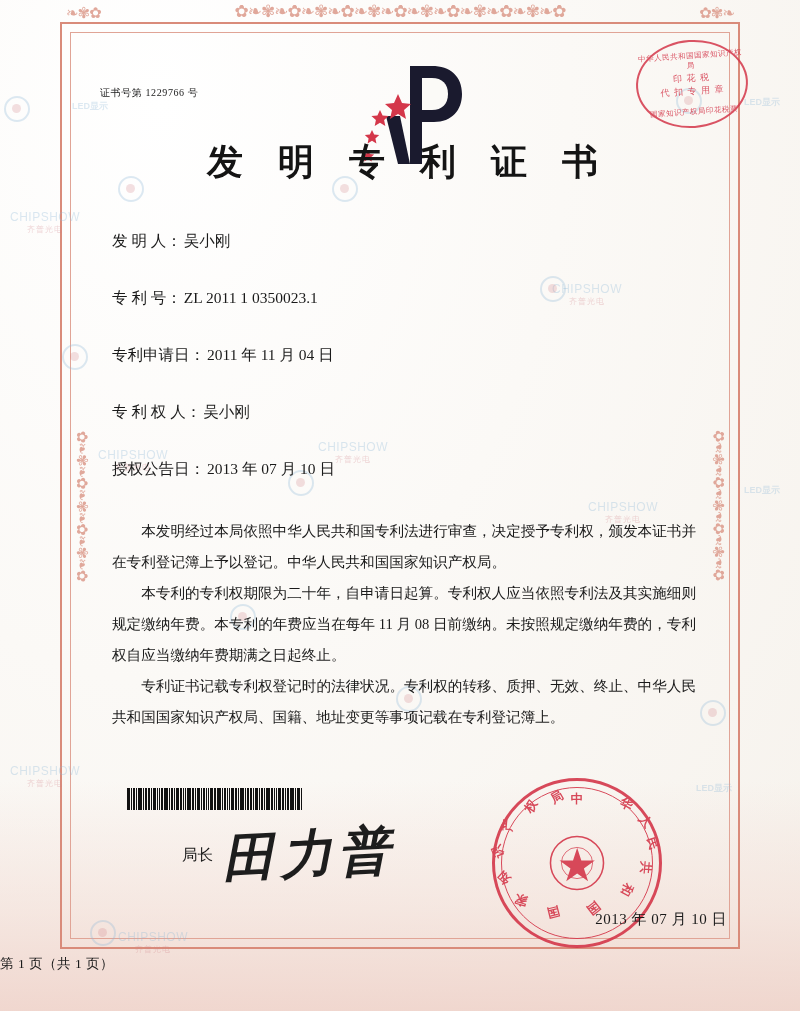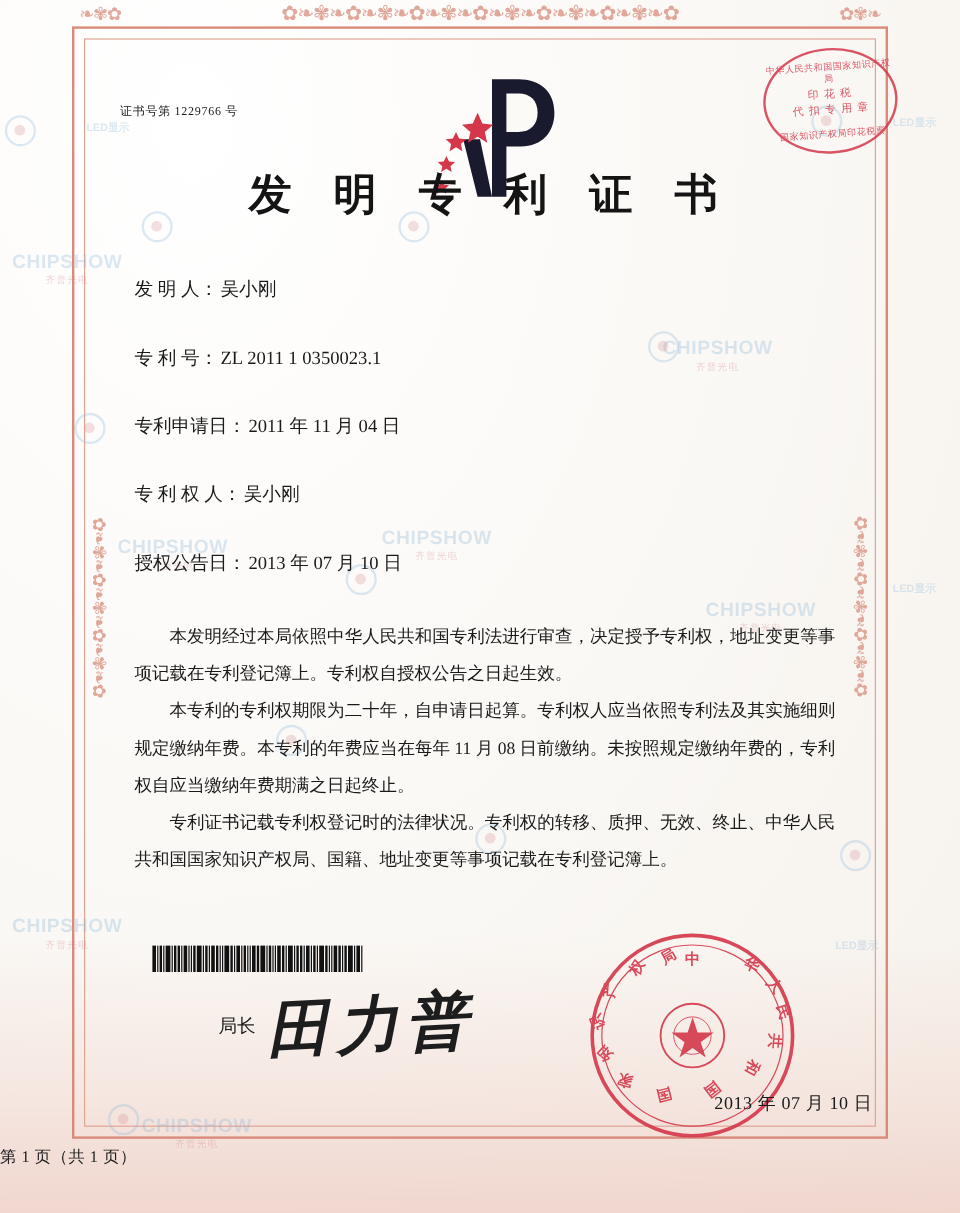--- a/index.html
+++ b/index.html
@@ -73,22 +73,22 @@
     pointer-events: none;
   }
   .wm {
     position: absolute;
     white-space: nowrap;
     font-family: "Liberation Sans", sans-serif;
     color: #8fb9d8;
     opacity: .32;
   }
   .wm .wm-main {
-    font-size: 16px;
-    font-weight: bold;
+    font-size: 12px;
+    font-weight: normal;
     letter-spacing: .5px;
     display: block;
   }
   .wm .wm-sub {
     font-size: 8px;
     letter-spacing: 1px;
     display: block;
     text-align: center;
     color: #cf7f86;
   }
@@ -421,21 +421,21 @@
         <span class="field-label">专 利 权 人：</span>
         <span class="field-value">吴小刚</span>
       </div>
       <div class="field-row">
         <span class="field-label">授权公告日：</span>
         <span class="field-value">2013 年 07 月 10 日</span>
       </div>
     </div>
 
     <div class="body-text">
-      <p>本发明经过本局依照中华人民共和国专利法进行审查，决定授予专利权，地址变更等事项记载在专利登记簿上。专利权自授权公告之日起生效。</p>
+      <p>本发明经过本局依照中华人民共和国专利法进行审查，决定授予专利权，颁发本证书并在专利登记簿上予以登记。中华人民共和国国家知识产权局。</p>
       <p>本专利的专利权期限为二十年，自申请日起算。专利权人应当依照专利法及其实施细则规定缴纳年费。本专利的年费应当在每年 11 月 08 日前缴纳。未按照规定缴纳年费的，专利权自应当缴纳年费期满之日起终止。</p>
       <p>专利证书记载专利权登记时的法律状况。专利权的转移、质押、无效、终止、中华人民共和国国家知识产权局、国籍、地址变更等事项记载在专利登记簿上。</p>
     </div>
   </div>
 
   <div class="barcode">
     <i style="width:3px"></i><i style="width:1px"></i><i style="width:2px"></i><i style="width:1px"></i><i style="width:4px"></i><i style="width:1px"></i><i style="width:2px"></i><i style="width:2px"></i><i style="width:1px"></i><i style="width:3px"></i><i style="width:1px"></i><i style="width:1px"></i><i style="width:2px"></i><i style="width:4px"></i><i style="width:1px"></i><i style="width:2px"></i><i style="width:1px"></i><i style="width:3px"></i><i style="width:2px"></i><i style="width:1px"></i><i style="width:1px"></i><i style="width:4px"></i><i style="width:2px"></i><i style="width:1px"></i><i style="width:3px"></i><i style="width:1px"></i><i style="width:2px"></i><i style="width:1px"></i><i style="width:1px"></i><i style="width:3px"></i><i style="width:2px"></i><i style="width:4px"></i><i style="width:1px"></i><i style="width:2px"></i><i style="width:1px"></i><i style="width:1px"></i><i style="width:3px"></i><i style="width:2px"></i><i style="width:1px"></i><i style="width:4px"></i><i style="width:1px"></i><i style="width:2px"></i><i style="width:2px"></i><i style="width:1px"></i><i style="width:3px"></i><i style="width:1px"></i><i style="width:2px"></i><i style="width:1px"></i><i style="width:4px"></i><i style="width:2px"></i><i style="width:1px"></i><i style="width:1px"></i><i style="width:3px"></i><i style="width:2px"></i><i style="width:1px"></i><i style="width:2px"></i><i style="width:4px"></i><i style="width:1px"></i><i style="width:3px"></i><i style="width:1px"></i>
   </div>
 
   <div class="sig-row">局长</div>

